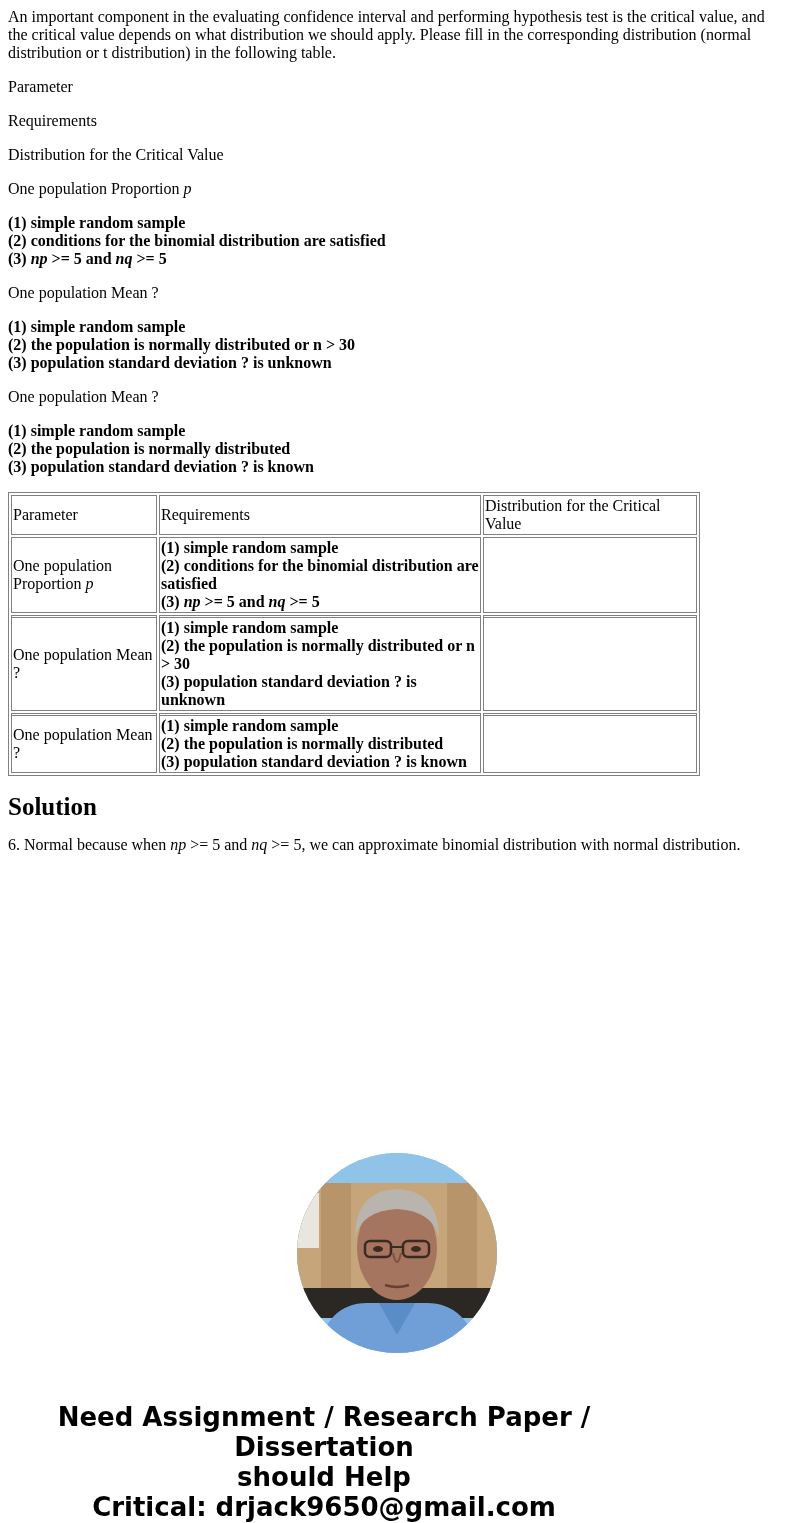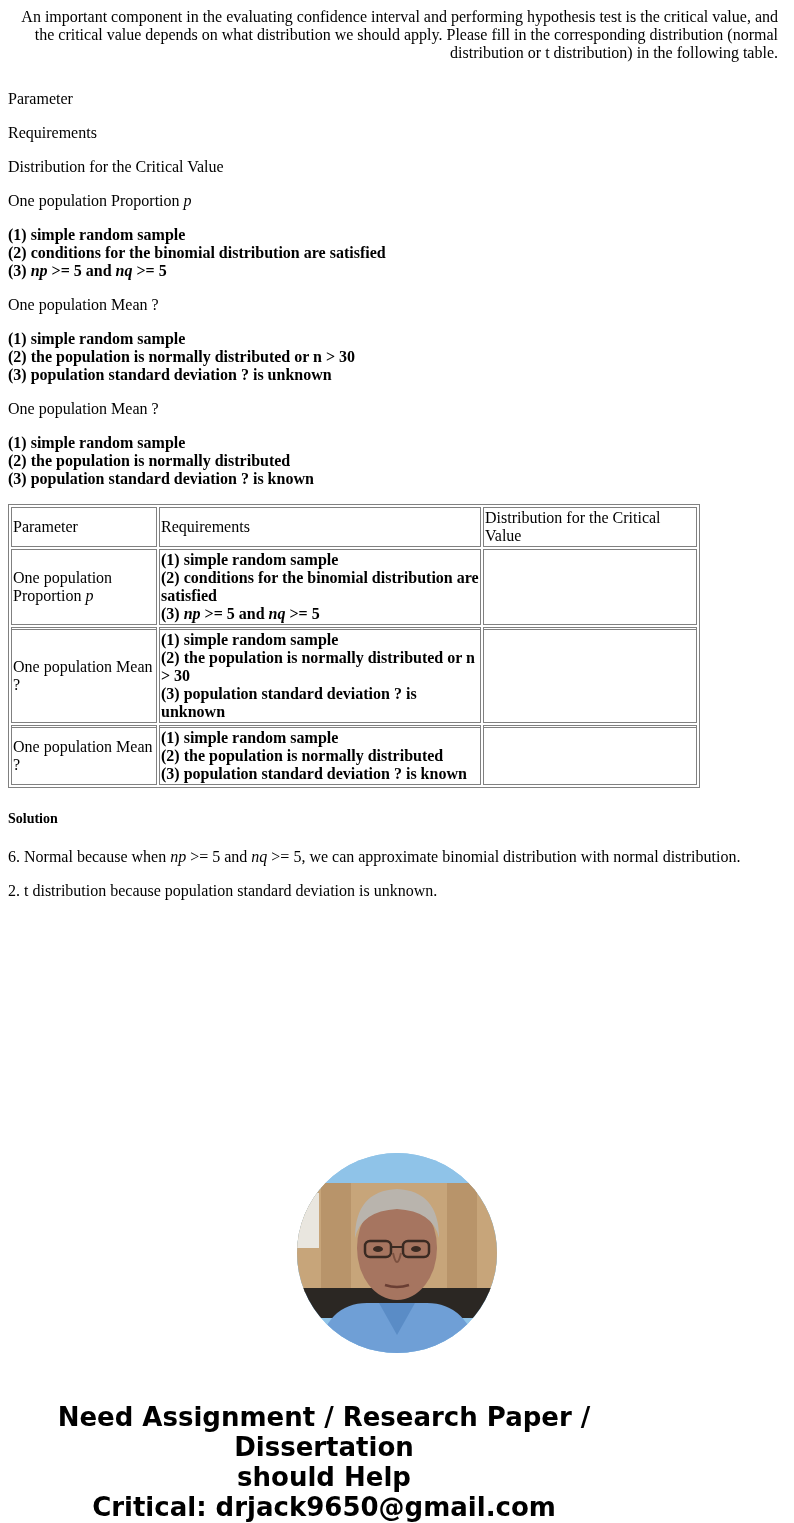--- a/index.html
+++ b/index.html
@@ -8,21 +8,21 @@
     height: 1523px;
     position: relative;
     font-family: "Liberation Serif", serif;
     font-size: 16px;
     color: #000;
     line-height: 18px;
     overflow: hidden;
   }
   .content { position: absolute; left: 8px; top: 8px; width: 770px; }
   p { margin: 0 0 16px 0; }
-  .intro { margin-bottom: 28px; text-align: right; }
+  .intro { margin-bottom: 16px; }
   .b { font-weight: normal; }
   .i { font-style: italic; }
   .reqblock { margin-bottom: 16px; }
   .line { display: block; font-weight: bold; }
 
   table.dist {
     border: 1px solid #808080;
     border-spacing: 2px;
     border-collapse: separate;
     width: 692px;
@@ -35,21 +35,21 @@
     vertical-align: middle;
     text-align: left;
     font-size: 16px;
     line-height: 18px;
   }
   table.dist .c1 { width: 142px; }
   table.dist .c2 { width: 318px; }
   table.dist .c3 { width: 210px; }
 
   h3.sol {
-    font-size: 14px;
+    font-size: 25px;
     font-weight: bold;
     margin: 20px 0 18px 0;
     line-height: 22px;
   }
 
   .avatar {
     position: absolute;
     left: 297px;
     top: 1153px;
     width: 200px;
@@ -140,21 +140,20 @@
           <span class="line">(3) population standard deviation ? is known</span>
         </td>
         <td class="c3" style="border-top:3px double #808080"></td>
       </tr>
     </tbody>
   </table>
 
   <h3 class="sol">Solution</h3>
 
   <p><span>6. Normal because when </span><span class="i">np</span><span> &gt;= 5 and </span><span class="i">nq</span><span> &gt;= 5, we can approximate binomial distribution with normal distribution.</span></p>
-  <p>2. t distribution because population standard deviation is unknown.</p>
 </div>
 
 <div class="avatar">
   <svg width="200" height="200" viewBox="0 0 200 200">
     <rect x="0" y="0" width="200" height="200" fill="#8fc3e8"></rect>
     <rect x="0" y="30" width="200" height="110" fill="#c7a57a"></rect>
     <rect x="0" y="40" width="22" height="55" fill="#e9e6df"></rect>
     <rect x="24" y="30" width="30" height="110" fill="#b8946a"></rect>
     <rect x="150" y="30" width="30" height="110" fill="#b8946a"></rect>
     <rect x="0" y="135" width="200" height="30" fill="#2b2723"></rect>

